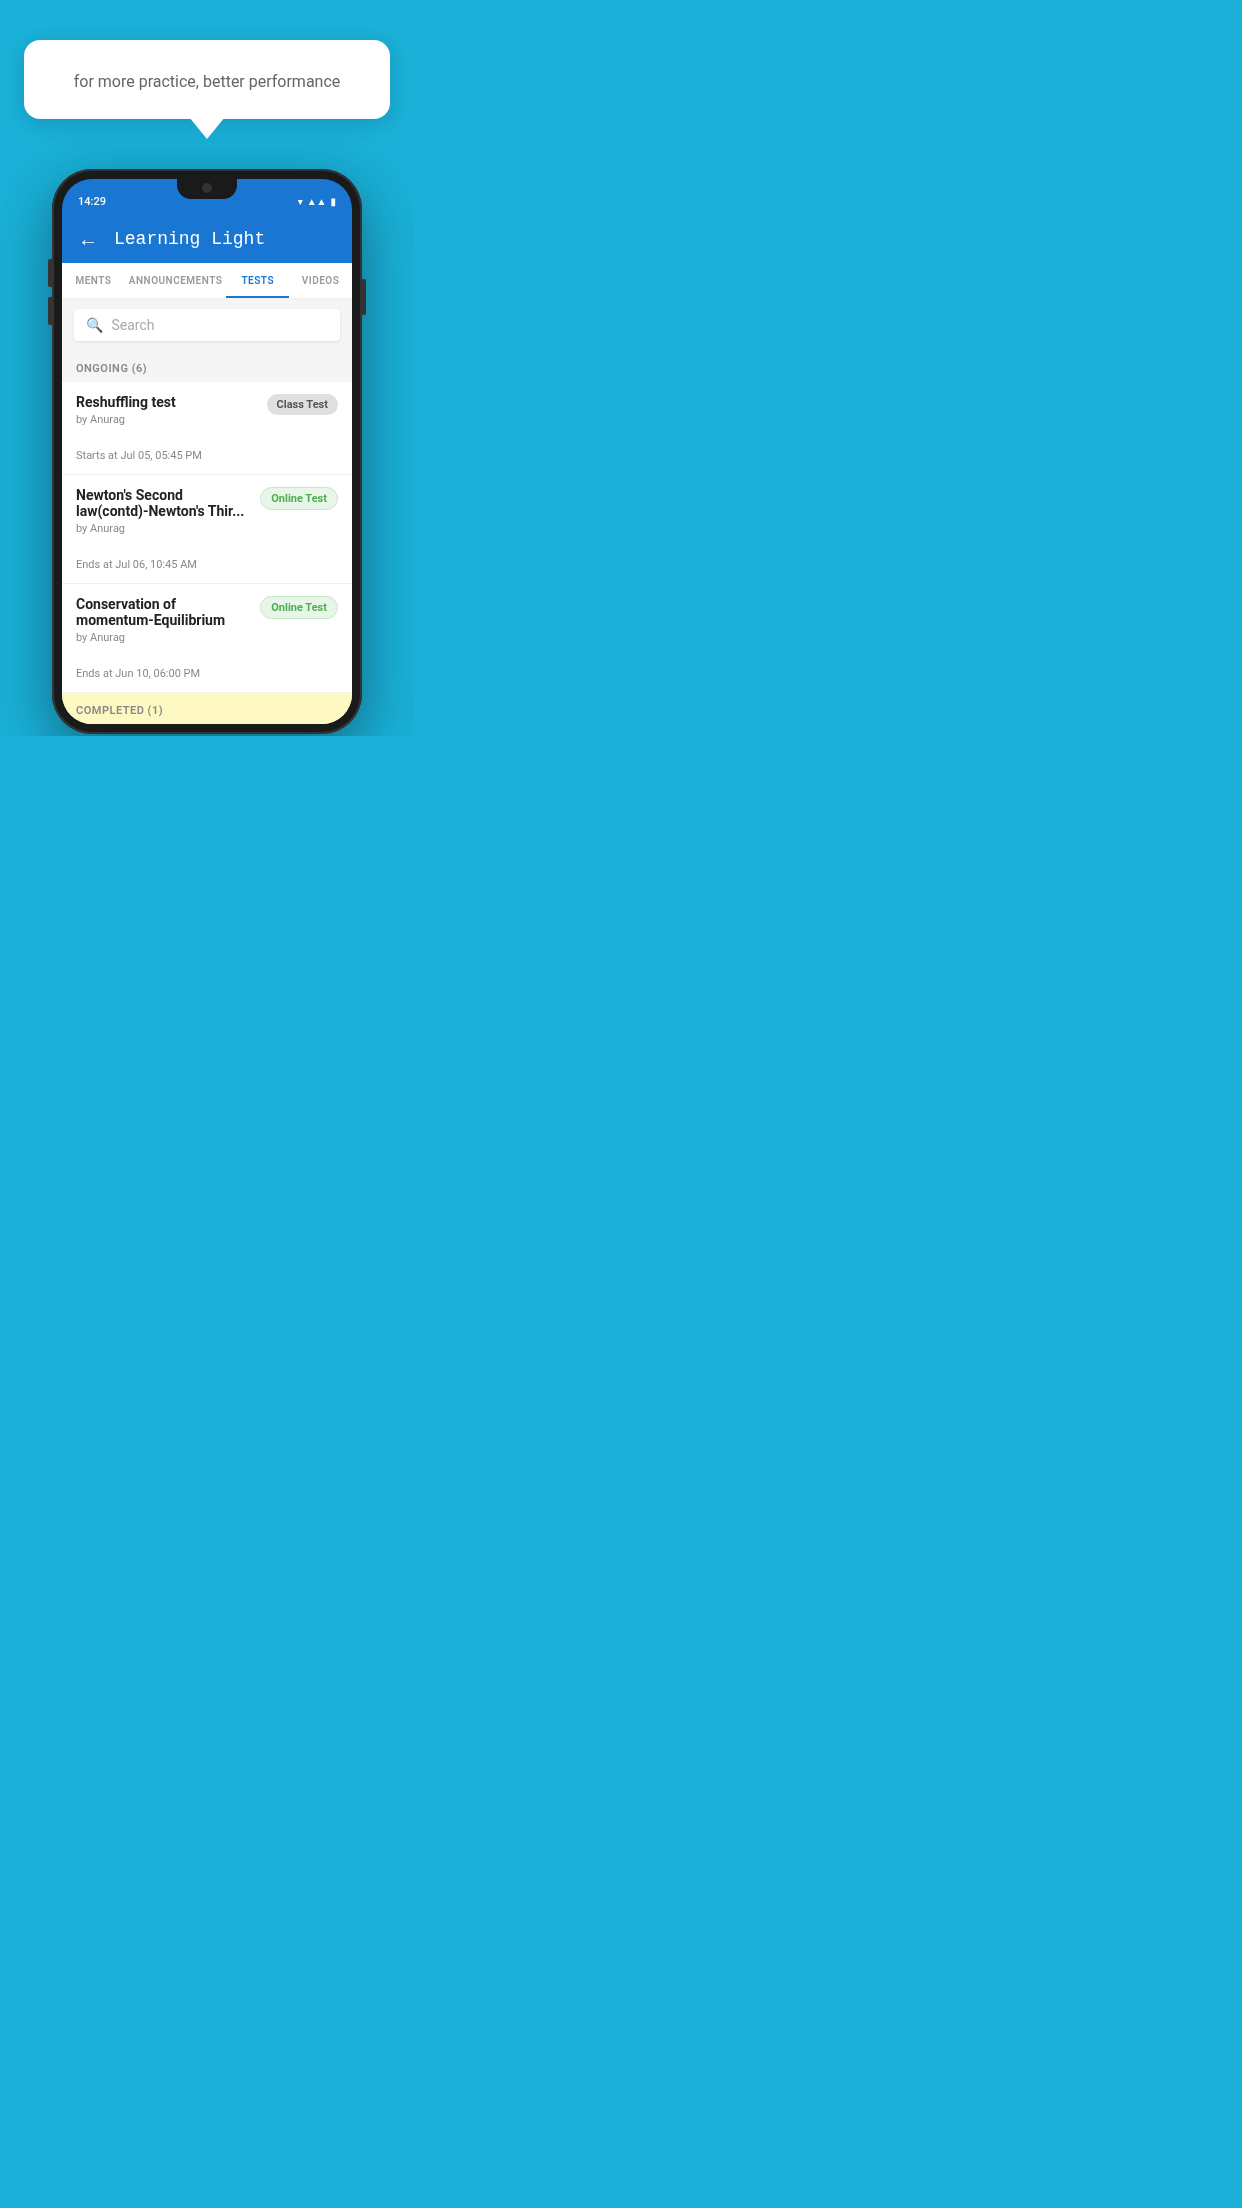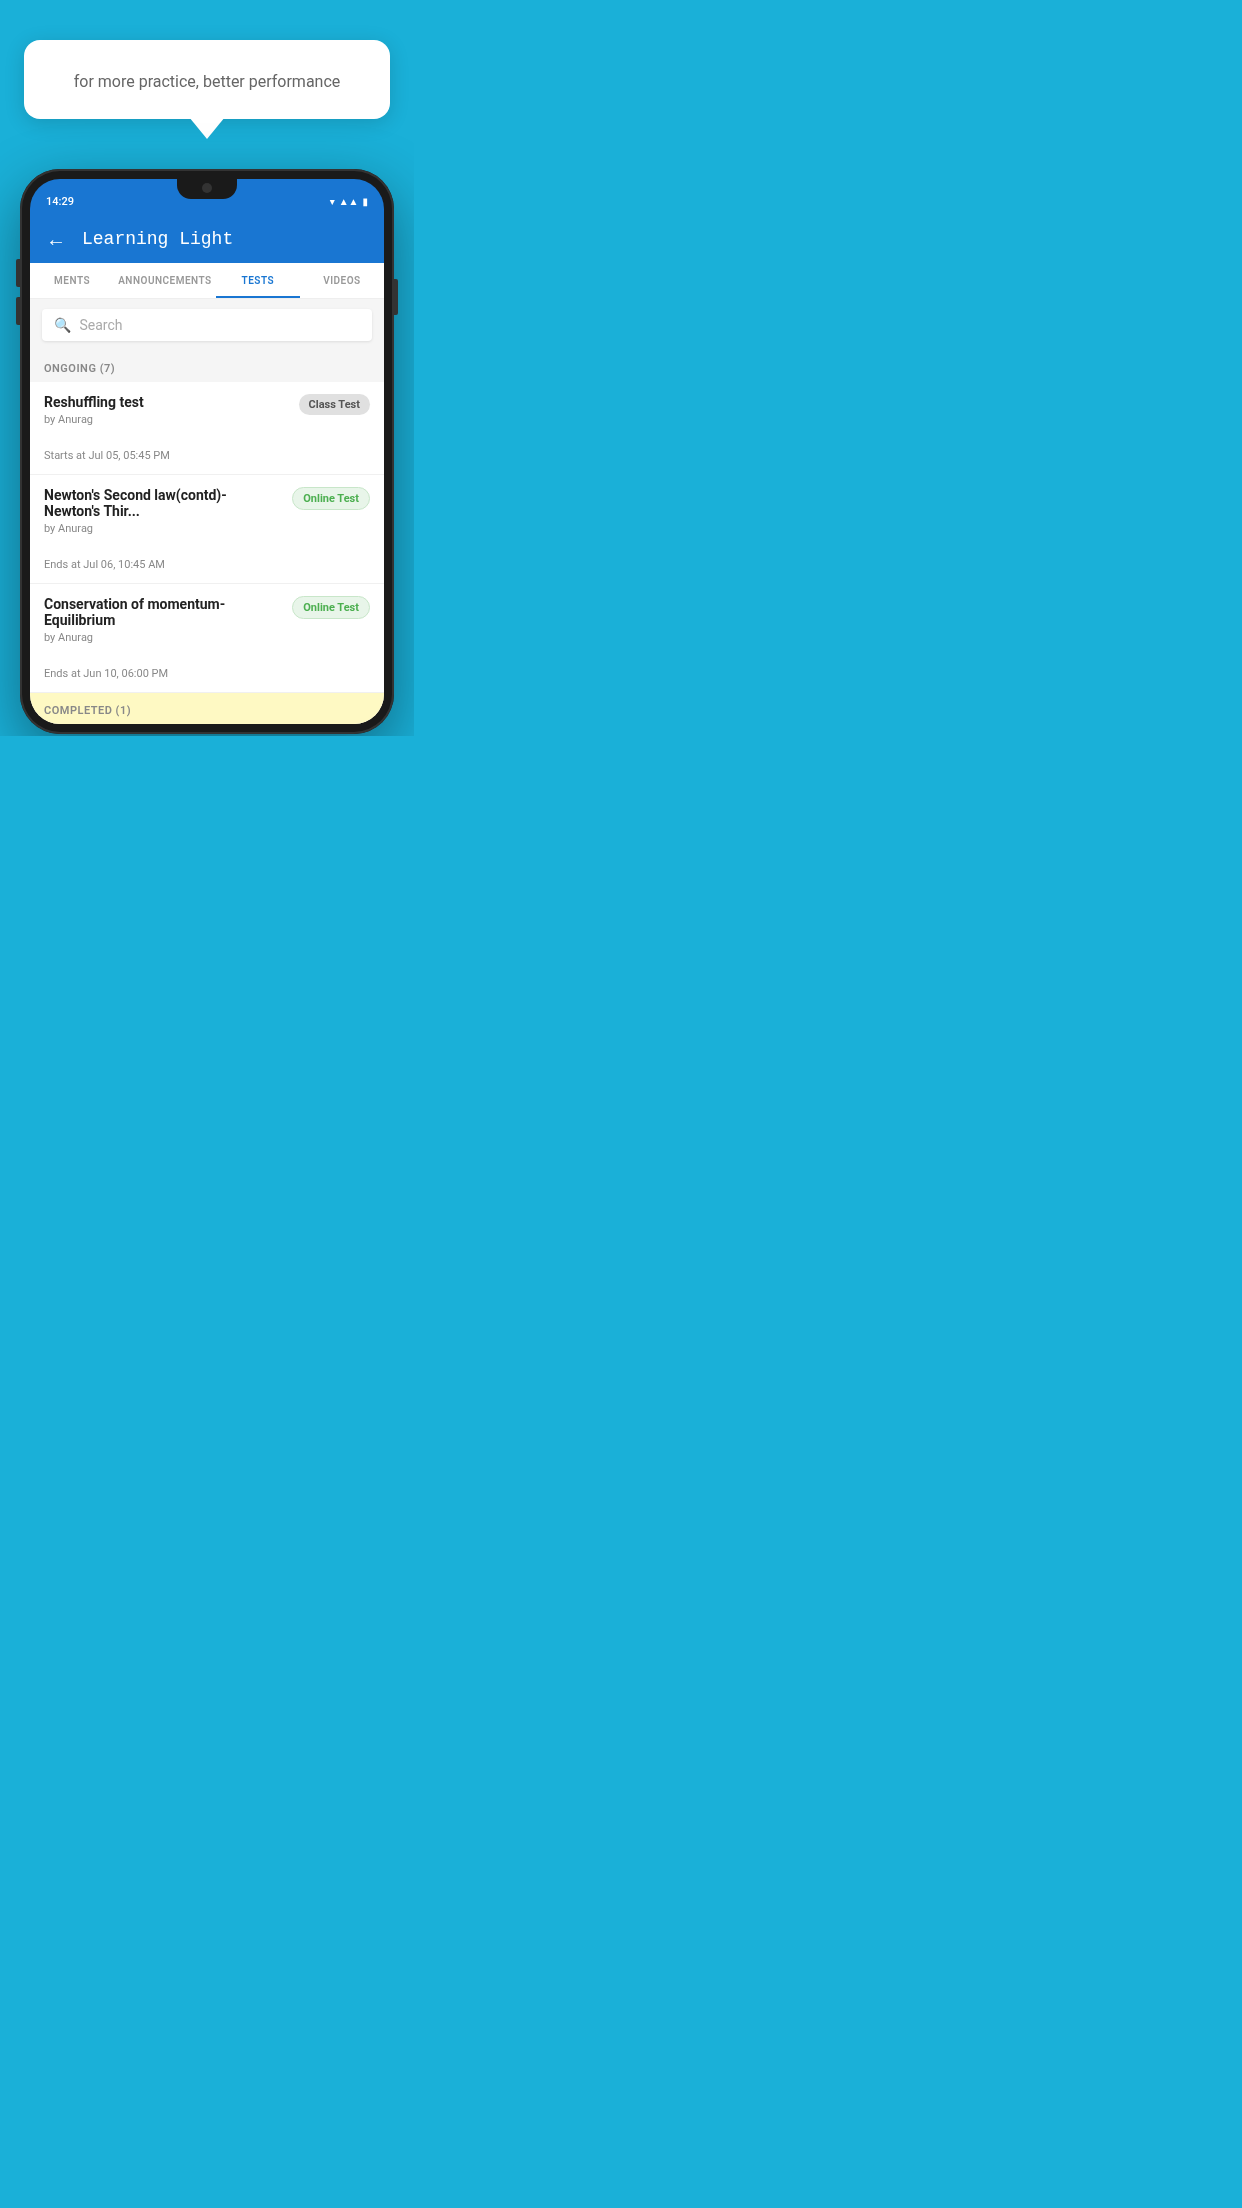--- a/index.html
+++ b/index.html
@@ -57,21 +57,21 @@
 
     .bubble-subtitle {
       font-size: 16px;
       color: #666;
       font-weight: 400;
     }
 
     
     .phone-container {
       margin-top: 50px;
-      width: 374px;
+      width: 310px;
       position: relative;
       margin-bottom: 0;
     }
 
     .phone-outer {
       background: #1a1a1a;
       border-radius: 40px;
       padding: 10px;
       box-shadow: 0 20px 60px rgba(0,0,0,0.4), inset 0 0 0 2px #333;
       position: relative;
@@ -383,21 +383,21 @@
       </div>
 
       <div class="search-container">
         <div class="search-box">
           <span class="search-icon-inner">🔍</span>
           <span class="search-placeholder">Search</span>
         </div>
       </div>
 
       <div class="section-header">
-        <span class="section-label">ONGOING (7)</span>
+        <span class="section-label">ONGOING (6)</span>
       </div>
 
       <div class="test-item">
         <div class="test-info">
           <div class="test-name">Reshuffling test</div>
           <div class="test-author">by Anurag</div>
           <div class="test-time">
             <span>Starts at</span>&nbsp;<span>Jul 05, 05:45 PM</span>
           </div>
         </div>

